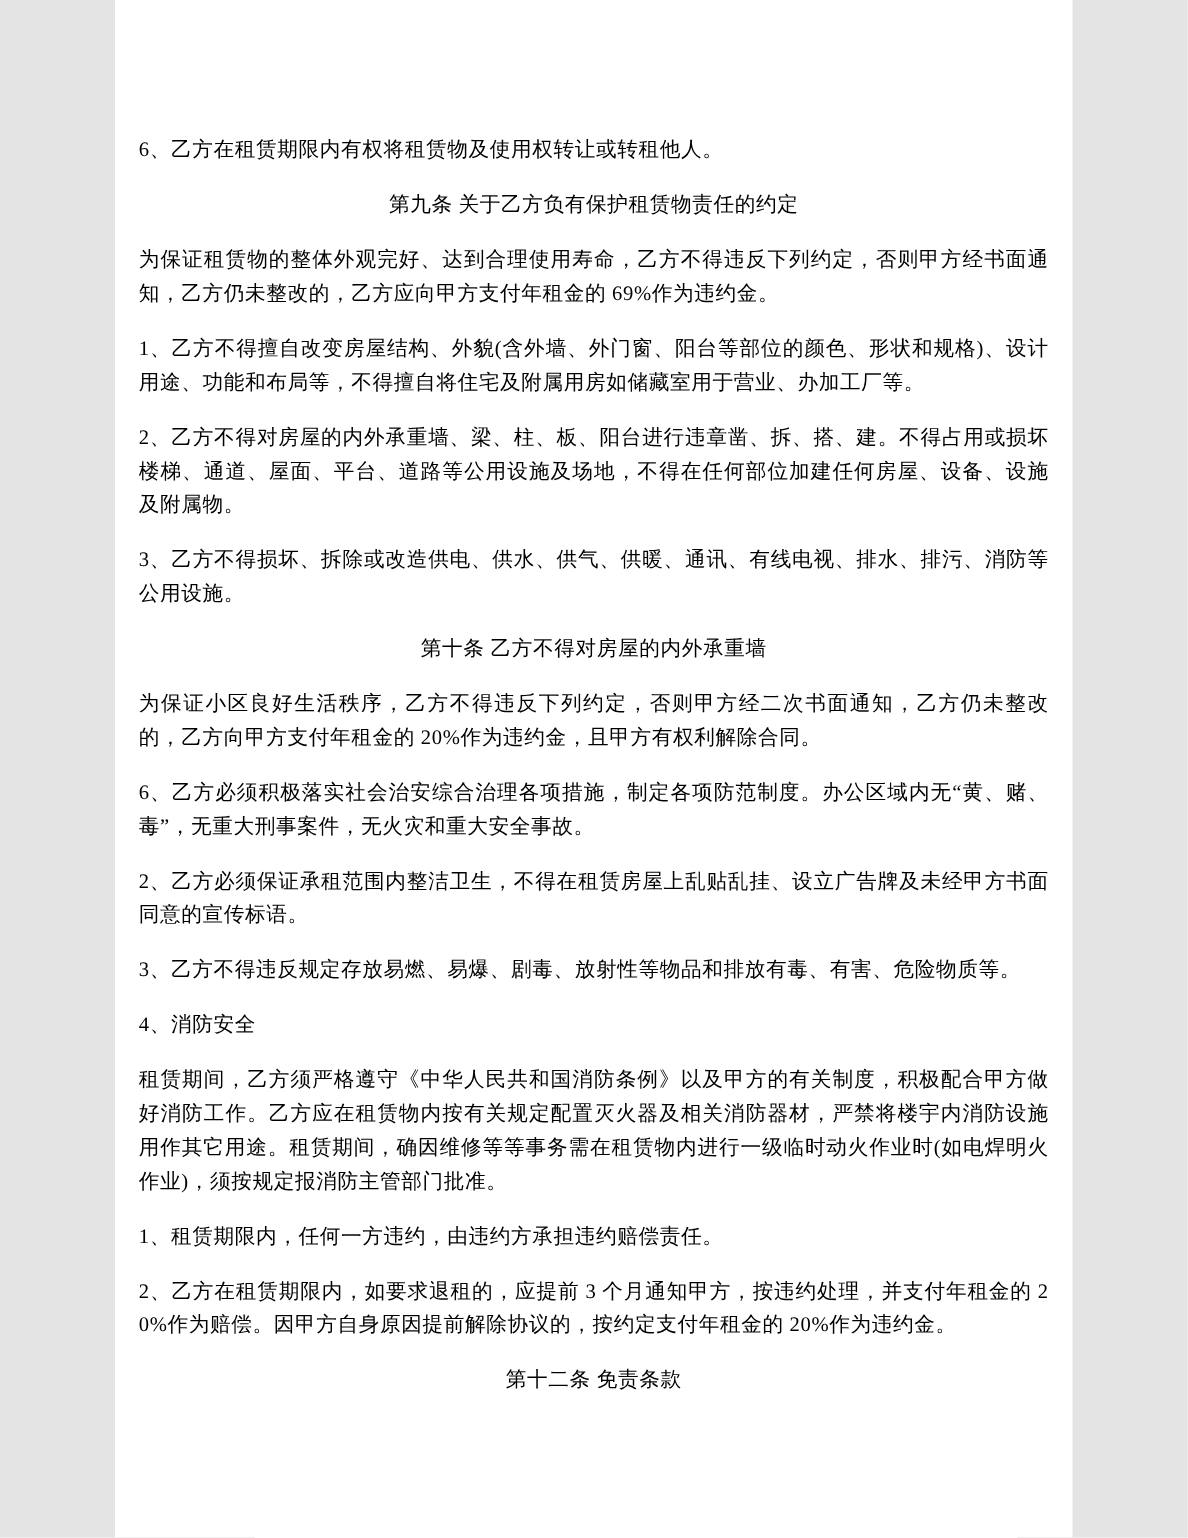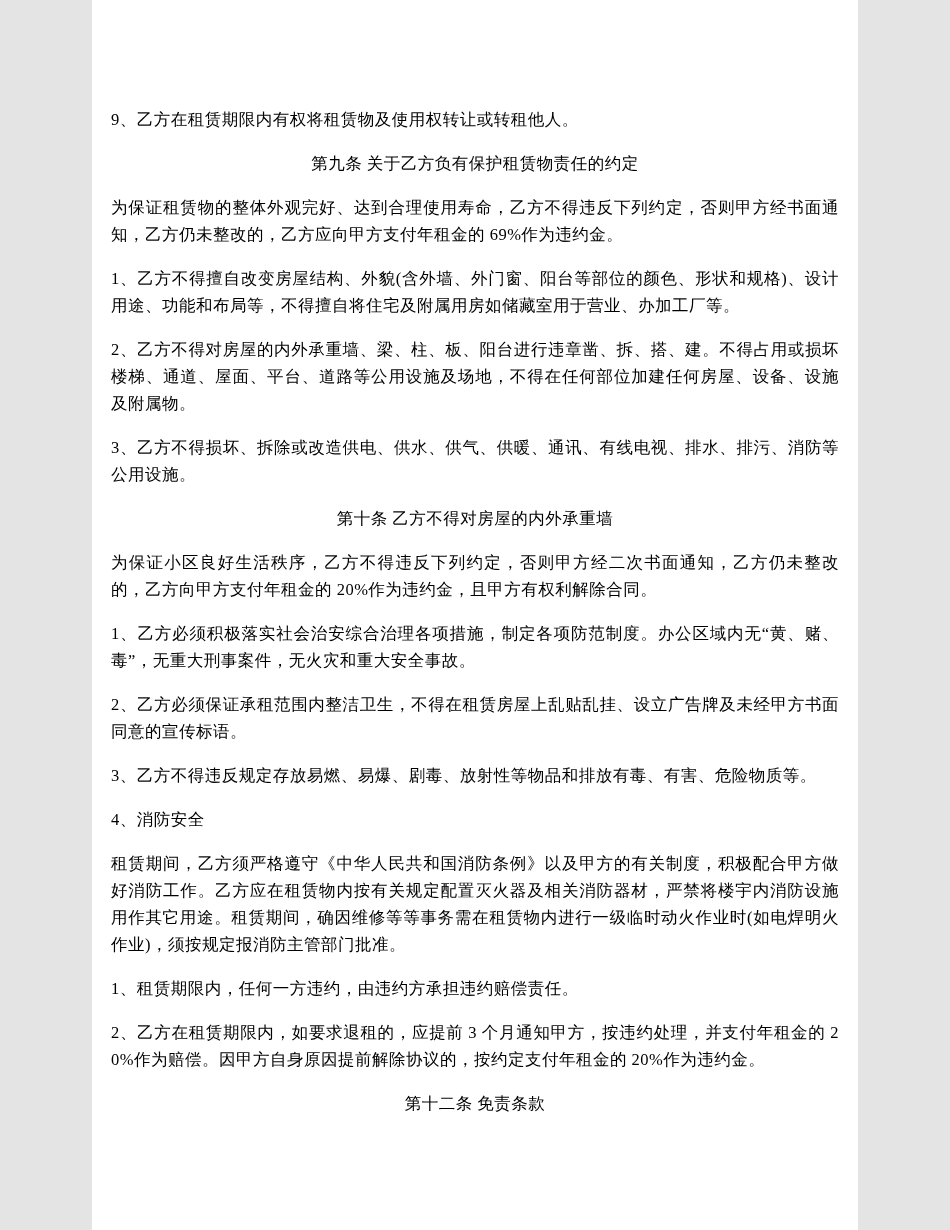--- a/index.html
+++ b/index.html
@@ -35,29 +35,29 @@
   .doc p.heading {
     text-align: center;
   }
 </style>
 </head>
 <body>
 
 <div class="viewport">
   <div class="page">
     <div class="doc">
-      <p>9、乙方在租赁期限内有权将租赁物及使用权转让或转租他人。</p>
+      <p>6、乙方在租赁期限内有权将租赁物及使用权转让或转租他人。</p>
       <p class="heading">第九条 关于乙方负有保护租赁物责任的约定</p>
       <p>为保证租赁物的整体外观完好、达到合理使用寿命，乙方不得违反下列约定，否则甲方经书面通知，乙方仍未整改的，乙方应向甲方支付年租金的 69%作为违约金。</p>
       <p>1、乙方不得擅自改变房屋结构、外貌(含外墙、外门窗、阳台等部位的颜色、形状和规格)、设计用途、功能和布局等，不得擅自将住宅及附属用房如储藏室用于营业、办加工厂等。</p>
       <p>2、乙方不得对房屋的内外承重墙、梁、柱、板、阳台进行违章凿、拆、搭、建。不得占用或损坏楼梯、通道、屋面、平台、道路等公用设施及场地，不得在任何部位加建任何房屋、设备、设施及附属物。</p>
       <p>3、乙方不得损坏、拆除或改造供电、供水、供气、供暖、通讯、有线电视、排水、排污、消防等公用设施。</p>
       <p class="heading">第十条 乙方不得对房屋的内外承重墙</p>
       <p>为保证小区良好生活秩序，乙方不得违反下列约定，否则甲方经二次书面通知，乙方仍未整改的，乙方向甲方支付年租金的 20%作为违约金，且甲方有权利解除合同。</p>
-      <p>1、乙方必须积极落实社会治安综合治理各项措施，制定各项防范制度。办公区域内无“黄、赌、毒”，无重大刑事案件，无火灾和重大安全事故。</p>
+      <p>6、乙方必须积极落实社会治安综合治理各项措施，制定各项防范制度。办公区域内无“黄、赌、毒”，无重大刑事案件，无火灾和重大安全事故。</p>
       <p>2、乙方必须保证承租范围内整洁卫生，不得在租赁房屋上乱贴乱挂、设立广告牌及未经甲方书面同意的宣传标语。</p>
       <p>3、乙方不得违反规定存放易燃、易爆、剧毒、放射性等物品和排放有毒、有害、危险物质等。</p>
       <p>4、消防安全</p>
       <p>租赁期间，乙方须严格遵守《中华人民共和国消防条例》以及甲方的有关制度，积极配合甲方做好消防工作。乙方应在租赁物内按有关规定配置灭火器及相关消防器材，严禁将楼宇内消防设施用作其它用途。租赁期间，确因维修等等事务需在租赁物内进行一级临时动火作业时(如电焊明火作业)，须按规定报消防主管部门批准。</p>
       <p>1、租赁期限内，任何一方违约，由违约方承担违约赔偿责任。</p>
       <p>2、乙方在租赁期限内，如要求退租的，应提前 3 个月通知甲方，按违约处理，并支付年租金的 20%作为赔偿。因甲方自身原因提前解除协议的，按约定支付年租金的 20%作为违约金。</p>
       <p class="heading">第十二条 免责条款</p>
     </div>
   </div>
 </div>

